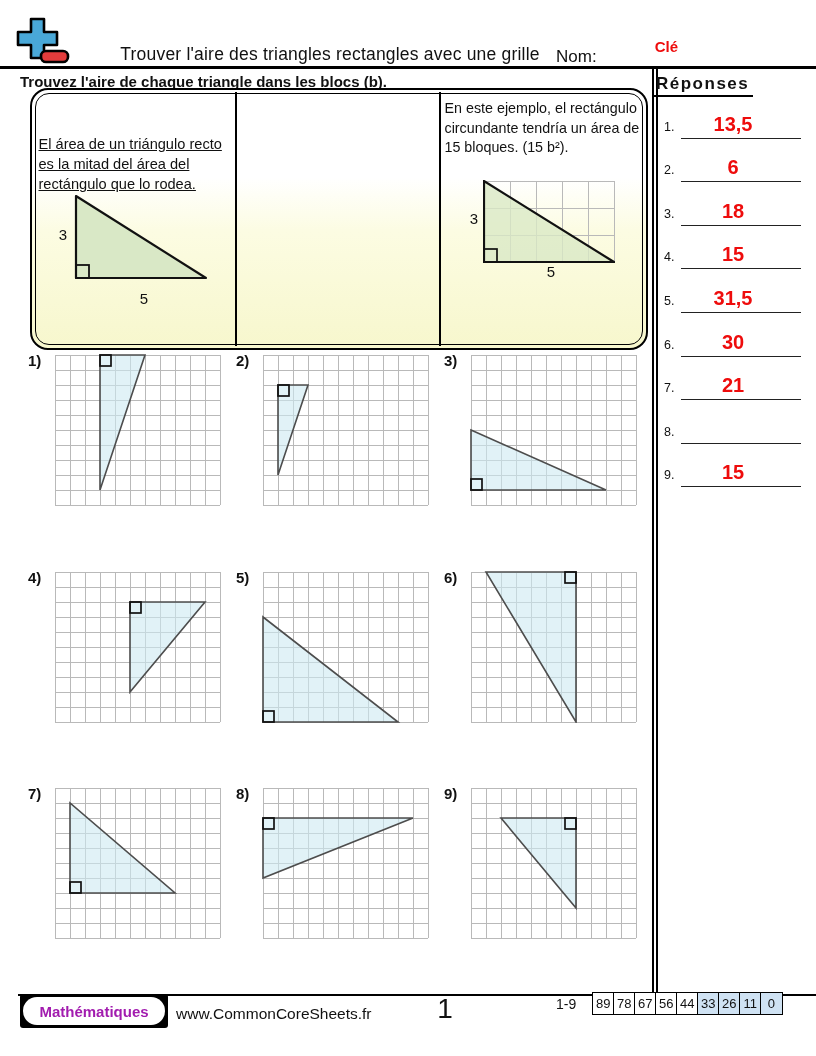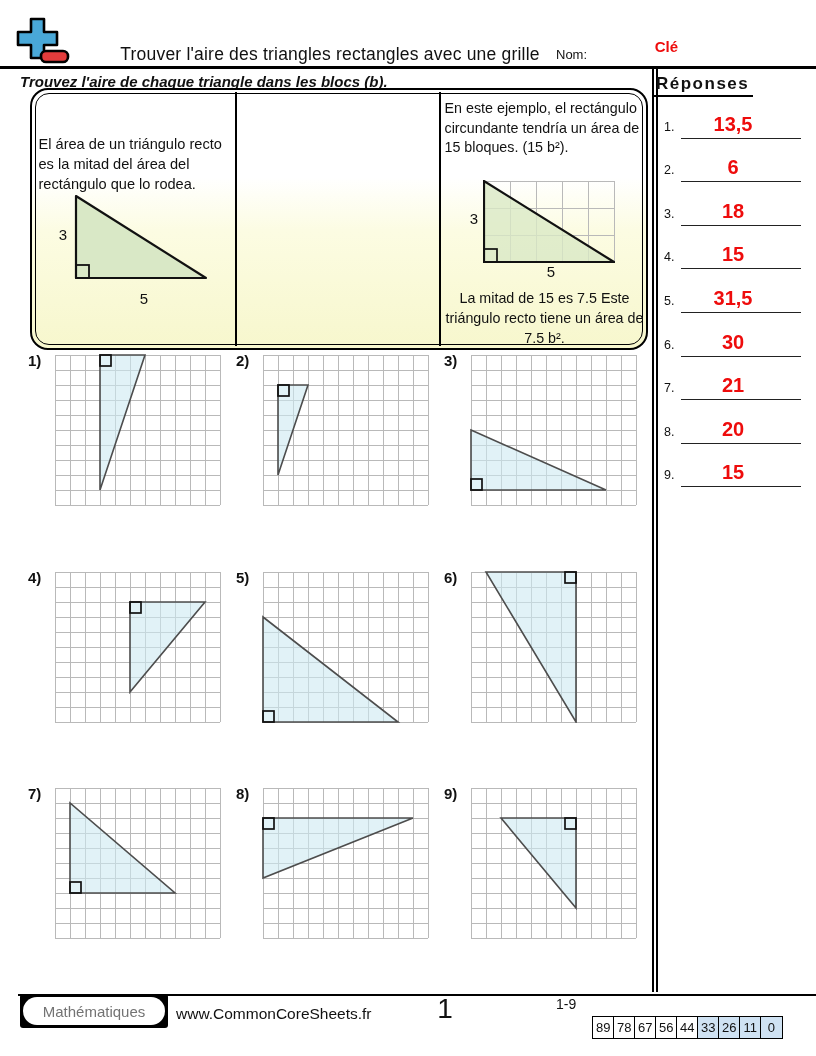--- a/index.html
+++ b/index.html
@@ -6,38 +6,38 @@
   html,body { background:#e8e8e8; }
   .page {
     position:relative; width:816px; height:1056px; margin:0 auto;
     background:#fff; overflow:hidden;
     font-family:"Liberation Sans", sans-serif; color:#111;
   }
   
   .logo { position:absolute; left:16px; top:17px; width:54px; height:48px; }
   .title { position:absolute; left:95px; top:44px; width:470px; text-align:center;
            font-size:17.5px; letter-spacing:.2px; }
-  .nom   { position:absolute; left:556px; top:47px; font-size:13px; }
+  .nom   { position:absolute; left:556px; top:47px; font-size:17px; }
   .cle   { position:absolute; left:608px; top:38px; width:70px; text-align:right;
            font-size:15px; font-weight:bold; color:var(--accent); }
   .header-rule { position:absolute; left:0; top:66px; width:816px; height:3px; background:#000; }
-  .instruction { position:absolute; left:20px; top:73px; font-size:15px; font-weight:bold;font-style:italic; }
+  .instruction { position:absolute; left:20px; top:73px; font-size:15px; font-weight:bold; }
 
   
   .example-box { position:absolute; left:30px; top:88px; width:618px; height:262px;
     border:2px solid #000; border-radius:18px;
     background:linear-gradient(180deg, var(--box-top) 0%, var(--box-top) 34%, #fcfce2 55%, var(--box-bottom) 100%); }
   .example-inner { position:absolute; inset:3px; border:1.5px solid #000; border-radius:14px; }
   .vdivider { position:absolute; top:2px; bottom:2px; width:1.5px; background:#000; }
   .vd1 { left:203px; } .vd2 { left:407px; }
   .panel { position:absolute; top:2px; height:258px; overflow:hidden; }
   .panel-left  { left:2px;   width:201px; }
   .panel-right { left:409px; width:207px; }
   .ex-text { font-size:14.6px; line-height:20px; }
-  .panel-left  .ex-text { margin:42px auto 14px; width:192px; }
+  .panel-left  .ex-text { margin:42px auto 14px; width:192px;text-decoration:underline; }
   .panel-right .ex-text-top { margin:7px auto 0; width:200px; font-size:14.3px; line-height:19.5px; }
   .ex-text-bottom { position:absolute; left:0; top:196px; width:207px; text-align:center;
                     font-size:14.3px; line-height:20px; }
   .fig-left  { position:absolute; left:38px; top:103px; }
   .fig-right { position:absolute; left:42px; top:88px; }
   .ex-label { position:absolute; font-size:15px; text-align:center; }
   .panel-left  .lab3 { left:20px; top:134px; width:18px; }
   .panel-left  .lab5 { left:98px; top:198px; width:24px; }
   .panel-right .lab3 { left:24px; top:118px; width:18px; }
   .panel-right .lab5 { left:96px; top:171px; width:28px; }
@@ -59,25 +59,25 @@
   .problem { position:absolute; width:200px; height:160px; }
   .problem-label { position:absolute; left:0; top:0; font-size:15px; font-weight:bold; }
   .problem-grid { position:absolute; left:26px; top:2px; }
 
   
   .footer-rule { position:absolute; left:18px; top:994px; width:798px; height:2px; background:#000; }
   .badge { position:absolute; left:20px; top:994px; width:148px; height:34px;
            background:#000; border-radius:3px; }
   .badge-capsule { position:absolute; inset:3px; background:#fff; border-radius:15px;
                    display:flex; align-items:center; justify-content:center;
-                   font-size:15px; font-weight:normal; color:#737373; }
+                   font-size:15px; font-weight:bold; color:#a21caf; }
   .site-url { position:absolute; left:176px; top:1005px; font-size:15.5px; }
   .page-num { position:absolute; left:400px; top:993px; width:90px; text-align:center; font-size:28px; }
   .score-range { position:absolute; left:556px; top:996px; font-size:14px; }
-  .score-table { position:absolute; left:592px; top:992px; display:flex;margin-top:24px; }
+  .score-table { position:absolute; left:592px; top:992px; display:flex; }
   .score-cell { width:22.5px; height:23px; border:1.5px solid #000; margin-left:-1.5px;
                 display:flex; align-items:center; justify-content:center;
                 font-size:13px; background:#fff; }
   .score-cell:first-child { margin-left:0; }
   .score-cell.blue { background:var(--score-blue); }
 </style>
 </head>
 <body>
 
 <div class="page">
@@ -122,21 +122,20 @@
                 <line x1="0" y1="27" x2="130" y2="27"></line>
                 <line x1="0" y1="54" x2="130" y2="54"></line>
                 <line x1="0" y1="81" x2="130" y2="81"></line>
               </g>
               <polygon points="0,0 0,81 130,81" fill="#d9e8c6" fill-opacity="0.8" stroke="#111111" stroke-width="2.2"></polygon>
               <rect x="0" y="68" width="13" height="13" fill="none" stroke="#111111" stroke-width="1.7"></rect>
             </g>
           </svg></div>
       <span class="ex-label lab3">3</span>
       <span class="ex-label lab5">5</span>
-      <p class="ex-text-bottom">La mitad de 15 es 7.5 Este triángulo recto tiene un área de 7.5 b².</p>
     </div>
   </div>
 
   <div class="answers-vline"></div>
   <div class="answers-title-wrap">
     <span class="answers-title">Réponses</span>
   </div>
   <div class="answers-list" id="answersList">
       <div class="answer-row">
         <span class="answer-num">1.</span>
@@ -168,21 +167,20 @@
         <span class="answer-val">30</span>
         <span class="answer-line"></span>
       </div>
       <div class="answer-row">
         <span class="answer-num">7.</span>
         <span class="answer-val">21</span>
         <span class="answer-line"></span>
       </div>
       <div class="answer-row">
         <span class="answer-num">8.</span>
-        <span class="answer-val">20</span>
         <span class="answer-line"></span>
       </div>
       <div class="answer-row">
         <span class="answer-num">9.</span>
         <span class="answer-val">15</span>
         <span class="answer-line"></span>
       </div>
     </div>
 
   <div id="problems">

